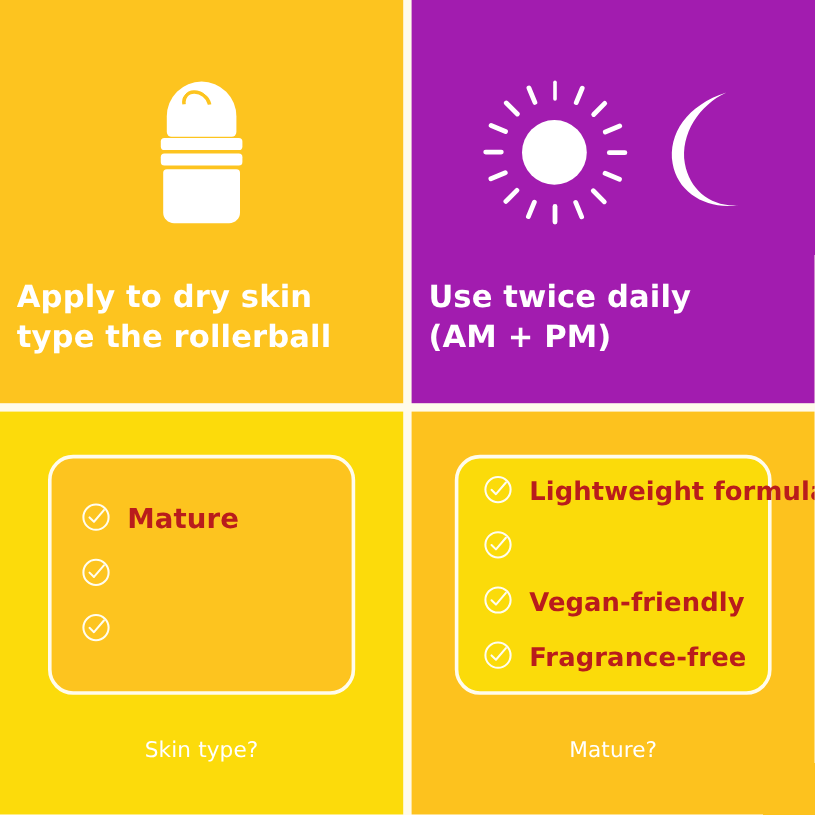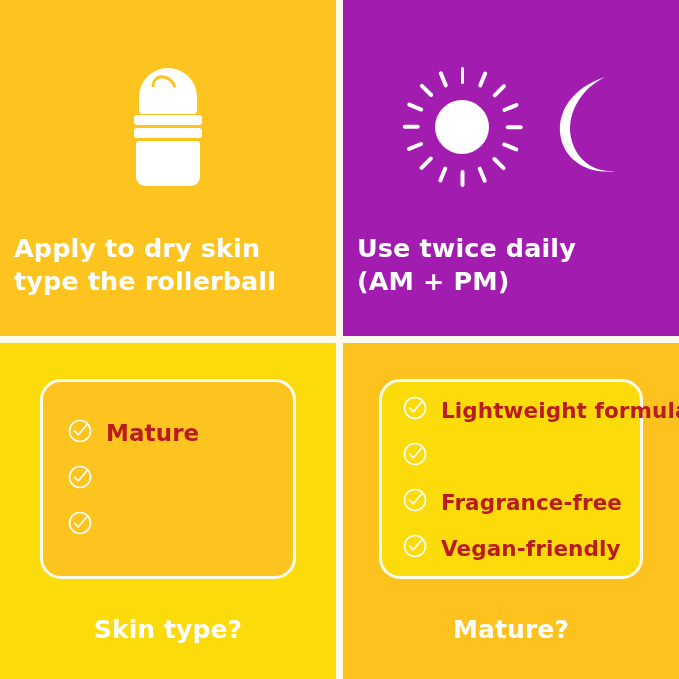--- a/index.html
+++ b/index.html
@@ -179,22 +179,22 @@
     white-space: nowrap;
   }
   .card-br .c-label { font-size: 21.5px; }
   .q-label {
     position: absolute;
     left: 0;
     right: 0;
     top: 272px;
     text-align: center;
     color: #FFFFFF;
-    font-size: 25px;
-    font-weight: 700;
+    font-size: 18px;
+    font-weight: 400;
     letter-spacing: 0.1px;
   }
 </style>
 </head>
 <body>
 
 <div id="page">
   <div class="grid">
 
     <div class="quad q-tl">
@@ -296,29 +296,29 @@
               </svg>
           </span>
         </div>
         <div class="c-row">
           <span>
             <svg width="26" height="26" viewBox="0 0 26 26">
                 <circle cx="13" cy="13" r="10.5" fill="none" stroke="#FFFDF0" stroke-width="1.7"></circle>
                 <path d="M7.6 13.2 L11.3 16.8 L19.6 7.1" fill="none" stroke="#FFFDF0" stroke-width="1.7" stroke-linecap="round" stroke-linejoin="round"></path>
               </svg>
           </span>
+          <span class="c-label">Vegan-friendly</span>
+        </div>
+        <div class="c-row">
+          <span>
+            <svg width="26" height="26" viewBox="0 0 26 26">
+                <circle cx="13" cy="13" r="10.5" fill="none" stroke="#FFFDF0" stroke-width="1.7"></circle>
+                <path d="M7.6 13.2 L11.3 16.8 L19.6 7.1" fill="none" stroke="#FFFDF0" stroke-width="1.7" stroke-linecap="round" stroke-linejoin="round"></path>
+              </svg>
+          </span>
           <span class="c-label">Fragrance-free</span>
-        </div>
-        <div class="c-row">
-          <span>
-            <svg width="26" height="26" viewBox="0 0 26 26">
-                <circle cx="13" cy="13" r="10.5" fill="none" stroke="#FFFDF0" stroke-width="1.7"></circle>
-                <path d="M7.6 13.2 L11.3 16.8 L19.6 7.1" fill="none" stroke="#FFFDF0" stroke-width="1.7" stroke-linecap="round" stroke-linejoin="round"></path>
-              </svg>
-          </span>
-          <span class="c-label">Vegan-friendly</span>
         </div>
       </div>
       <div class="q-label">Mature?</div>
     </div>
 
   </div>
 </div>
 
 </body></html>

